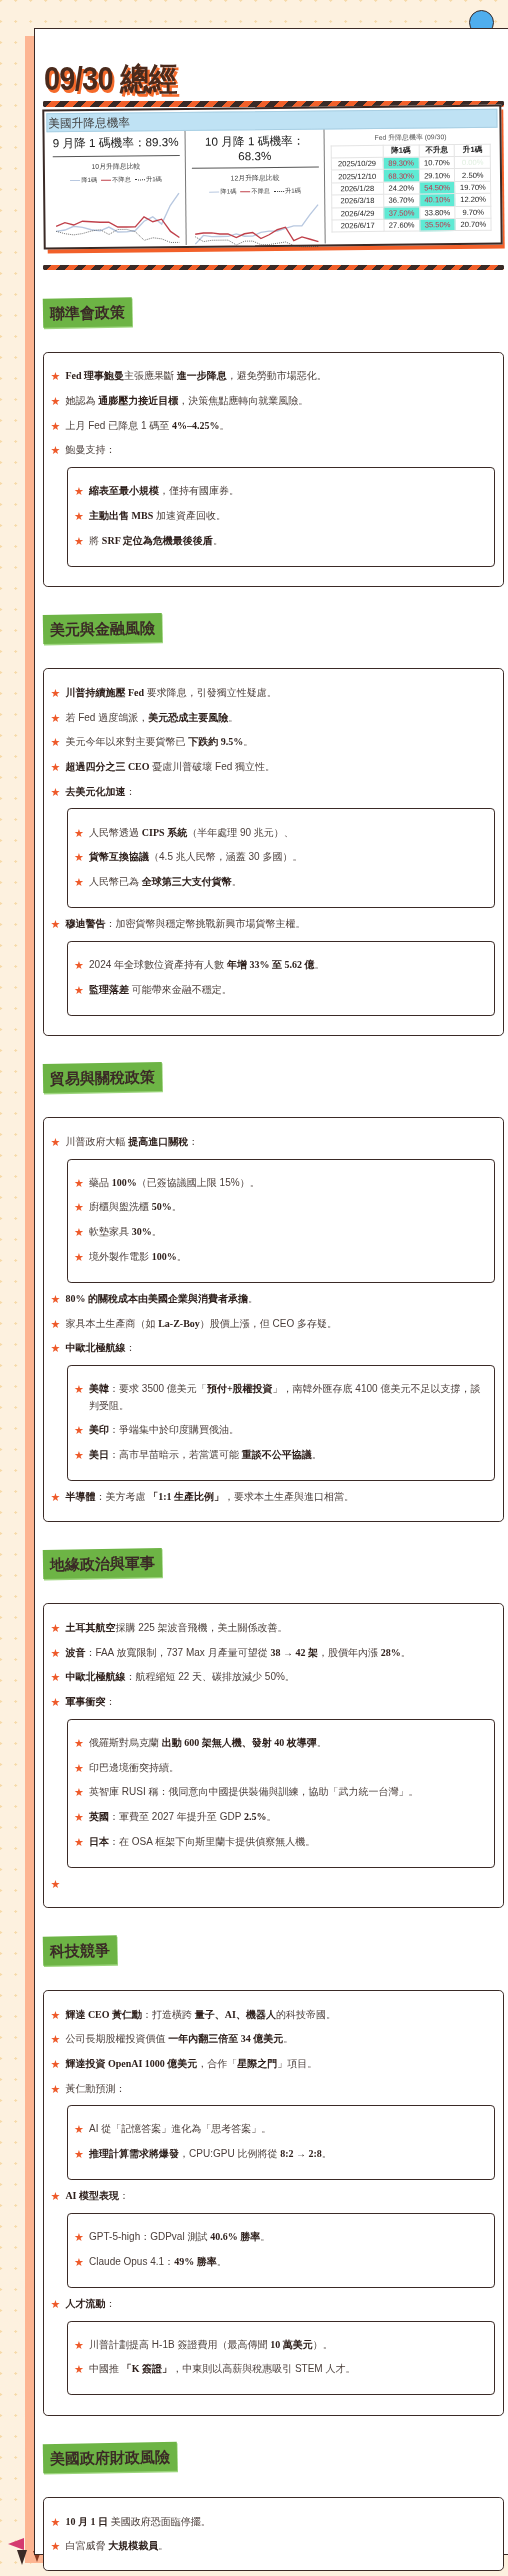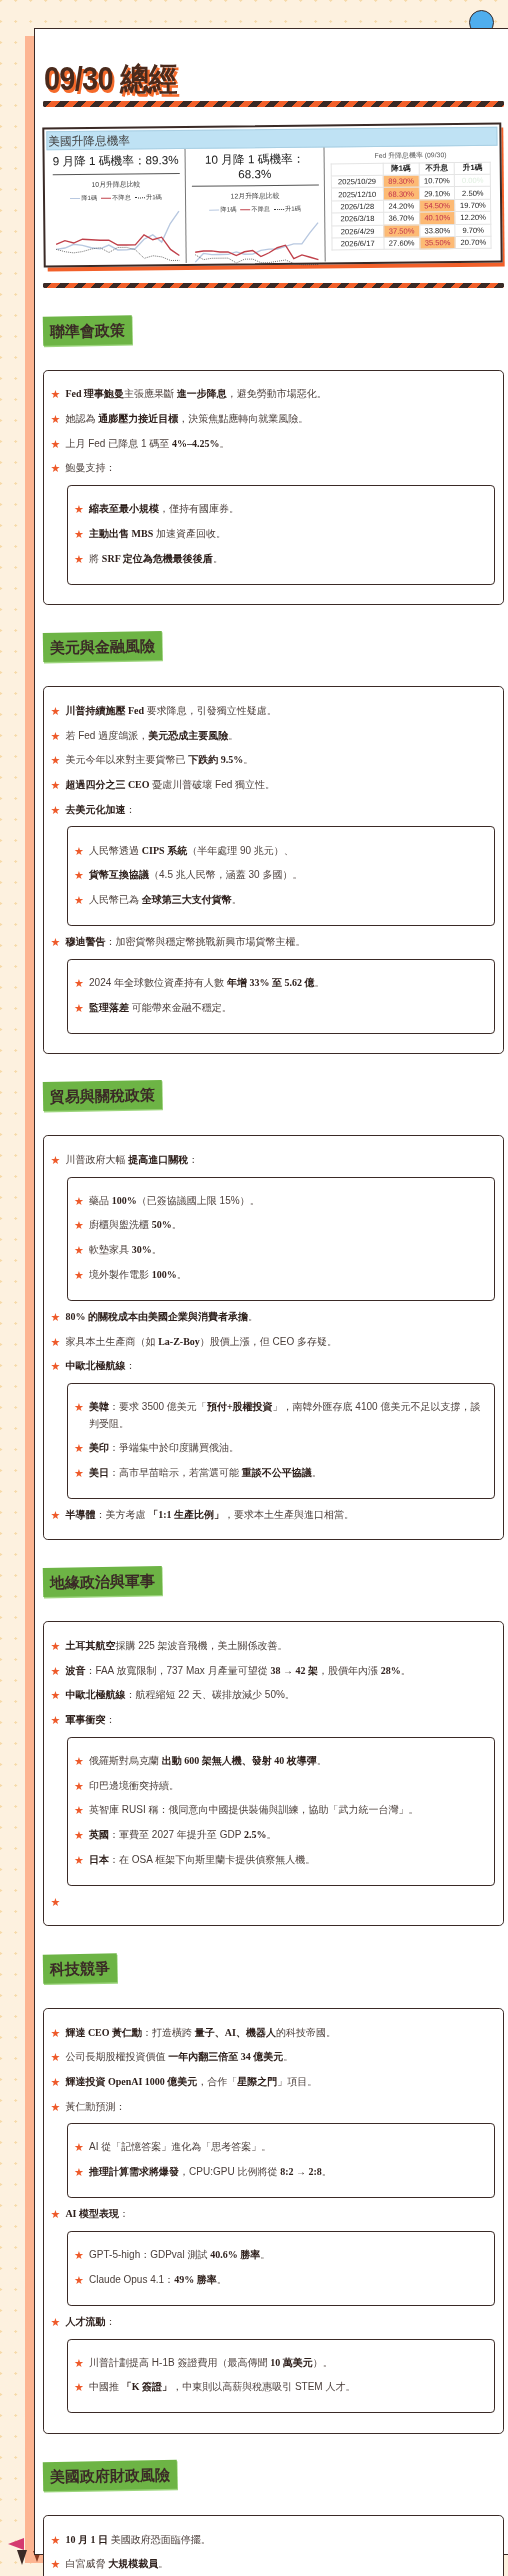--- a/index.html
+++ b/index.html
@@ -50,21 +50,21 @@
     margin-left: 0.7px; line-height: 36px;
     font-family: "Liberation Sans", sans-serif;
     transform: scaleY(1.12); transform-origin: left top;
     display: inline-block;
   }
   .stripe {
     height: 5.5px; margin-top: 6.9px;
     background: repeating-linear-gradient(135deg, #3a2a26 0 6.2px, #f2602a 6.2px 12.4px);
     border-radius: 1.4px;
   }
-  .figure-wrap { position: relative; margin-top: 18px; height: 144px; }
+  .figure-wrap { position: relative; height: 144px; }
   .figure-shadow {
     position: absolute; left: 4.1px; top: 5.5px; right: 0; bottom: 0;
     background: #f2602a; transform: rotate(-0.6deg);
   }
   .figure {
     position: absolute; left: 0; top: 0; right: 1.4px; bottom: 4.1px;
     background: #fff; border: 2.7px solid #3a2a26;
     transform: rotate(-0.6deg);
     padding: 2.1px 2.1px 2.1px 2.1px;
   }
@@ -80,21 +80,21 @@
   .legend { display: flex; justify-content: center; gap: 4.1px; font-size: 6.2px; color: #444; margin-top: 4.1px; align-items: center; }
   .legend .lg { display: flex; align-items: center; gap: 1.4px; }
   .legend .sw { display: inline-block; width: 9.6px; height: 0; border-top: 1.4px solid; }
   .legend .sw.dot { border-top: 1px dotted #333; }
   .fig-chart { margin-top: 2.7px; }
   .fig-table-panel { flex: 1; padding: 2.1px 6.9px 0 5.5px; }
   table.rate { border-collapse: collapse; width: 100%; font-size: 7.6px; }
   table.rate td, table.rate th { border: 0.7px solid #e4e4e4; text-align: center; height: 12.4px; color: #222; font-weight: normal; }
   table.rate caption { font-size: 6.9px; color: #555; padding: 1.4px 0 2.1px 0; }
   table.rate th { font-weight: bold; font-size: 7.6px; }
-  td.hl { background: #fdba74; color: #c0304a !important; }
+  td.hl { background: #5eead4; color: #c0304a !important; }
   td.faint { color: #e0efe0 !important; }
   .section-head { margin-top: 27.5px; }
   .tag {
     display: inline-block; background: #6db445; color: #3a2a26;
     font-size: 15px; font-weight: bold; padding: 5.5px 6.9px 5.5px 6.9px;
     transform: rotate(-1deg);
     box-shadow: 0.7px 1.4px 0 #9cd57c;
     line-height: 18px;
   }
   .box {

